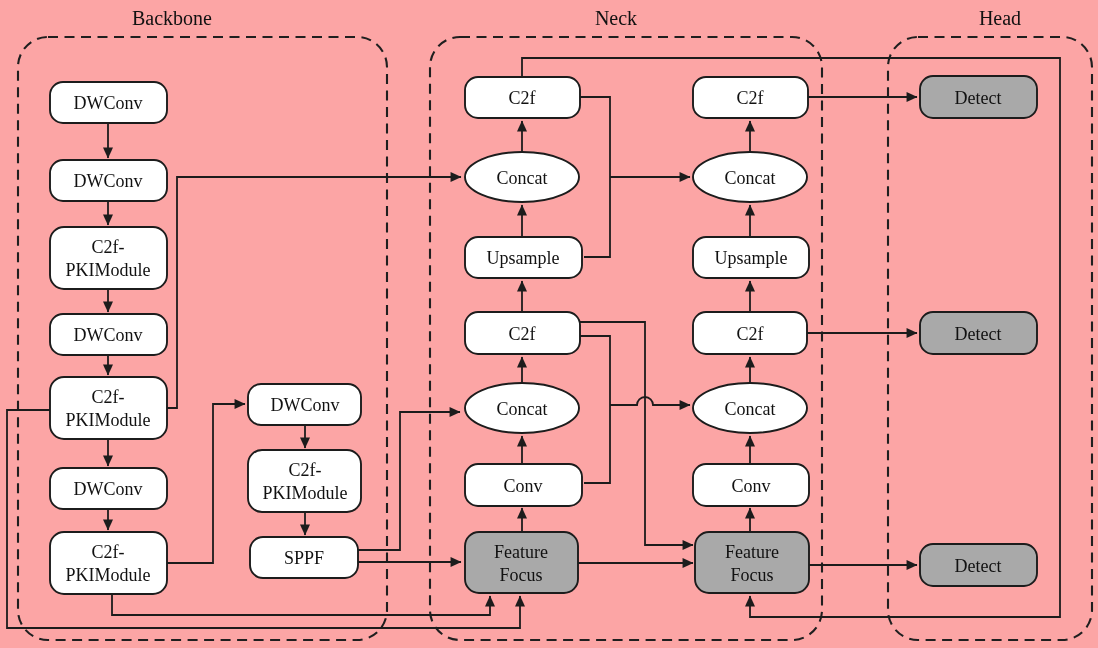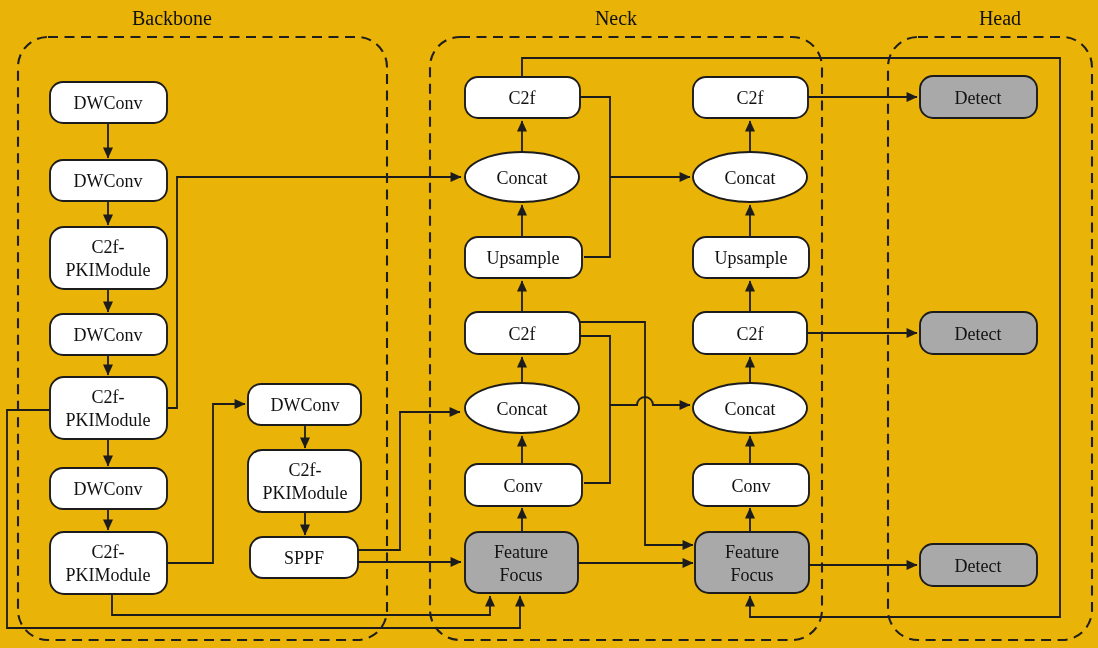--- a/index.html
+++ b/index.html
@@ -1,16 +1,16 @@
 <!DOCTYPE html>
 <html><head>
 <meta charset="utf-8">
 <style>
   html,body{margin:0;padding:0;background:#fcfcfc;}
-  .stage{position:relative;width:1098px;height:648px;background:#eab308;
+  .stage{position:relative;width:1098px;height:648px;background:#fca5a5;
          font-family:"Liberation Serif","DejaVu Serif",serif;}
   svg{display:block}
   .section-border{fill:none;stroke:#1f1f1f;stroke-width:2.1;stroke-dasharray:10 6.5;}
   .link{fill:none;stroke:#1c1c1c;stroke-width:1.8;}
   .node-box{fill:#ffffff;stroke:#1c1c1c;stroke-width:1.9;}
   .node-box.gray{fill:#a9a9a9;}
   .node-ellipse{fill:#ffffff;stroke:#1c1c1c;stroke-width:1.9;}
   .nlabel{font-family:"Liberation Serif","DejaVu Serif",serif;font-size:18px;fill:#111;
           text-anchor:middle;}
   .stitle{font-family:"Liberation Serif","DejaVu Serif",serif;font-size:20px;fill:#111;

